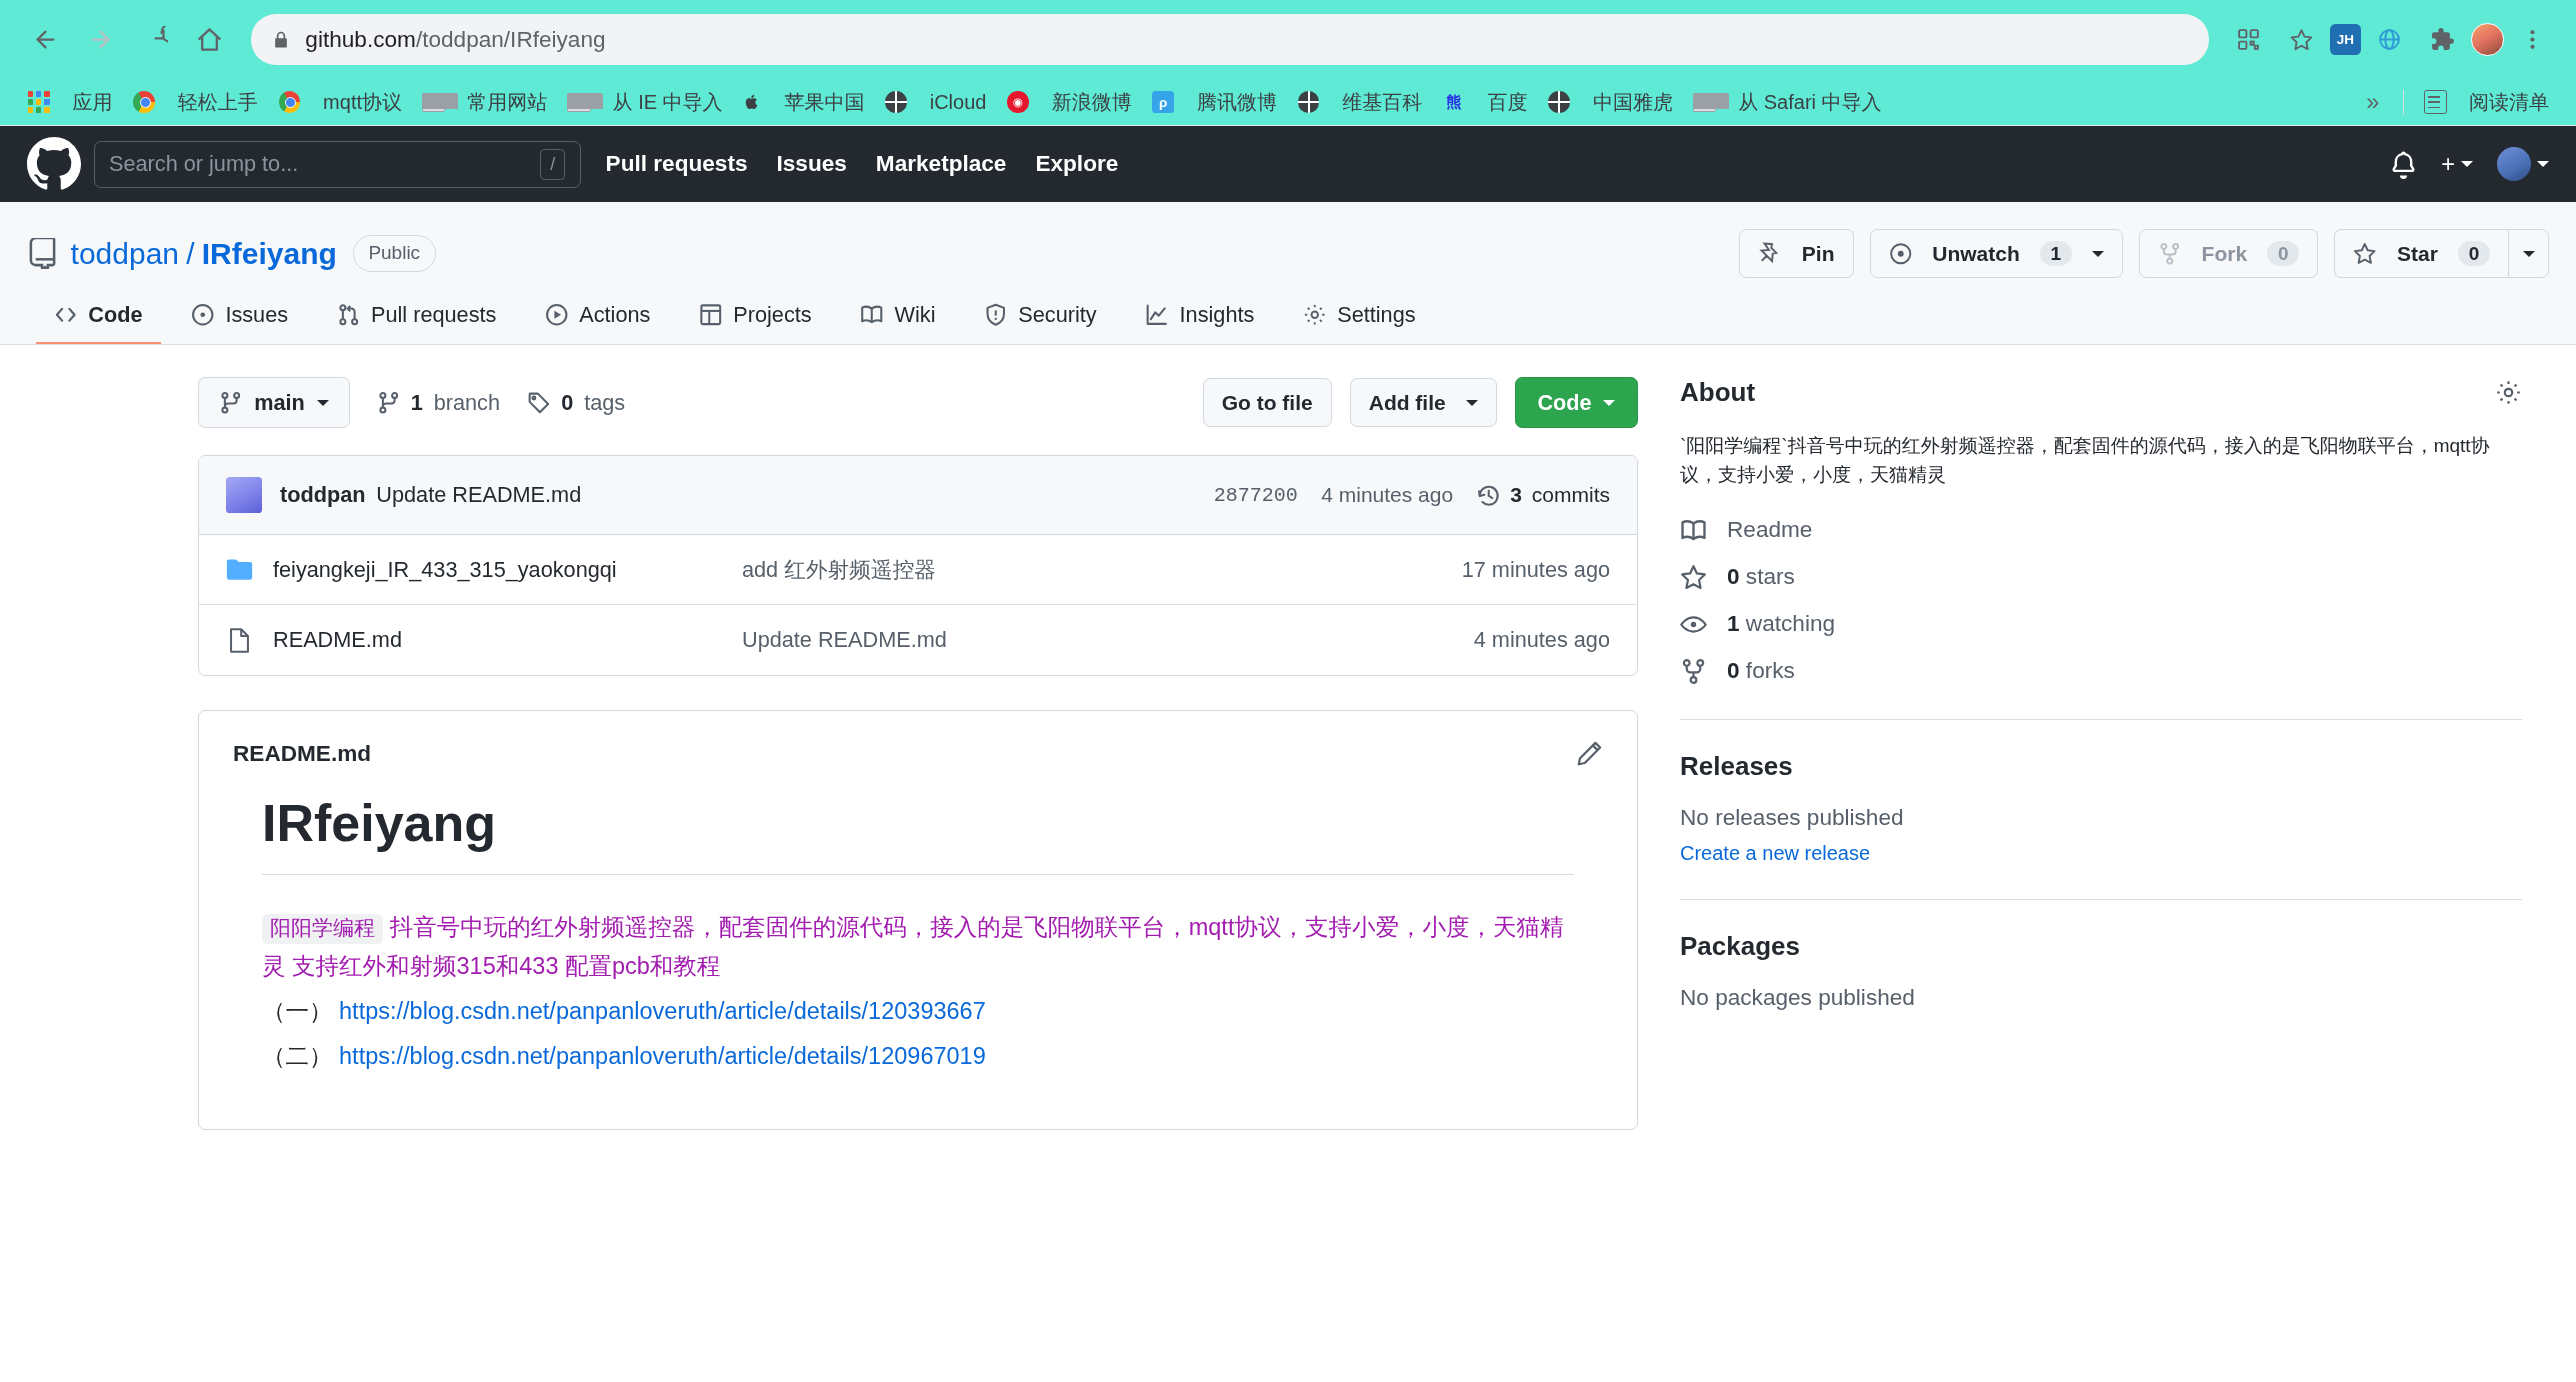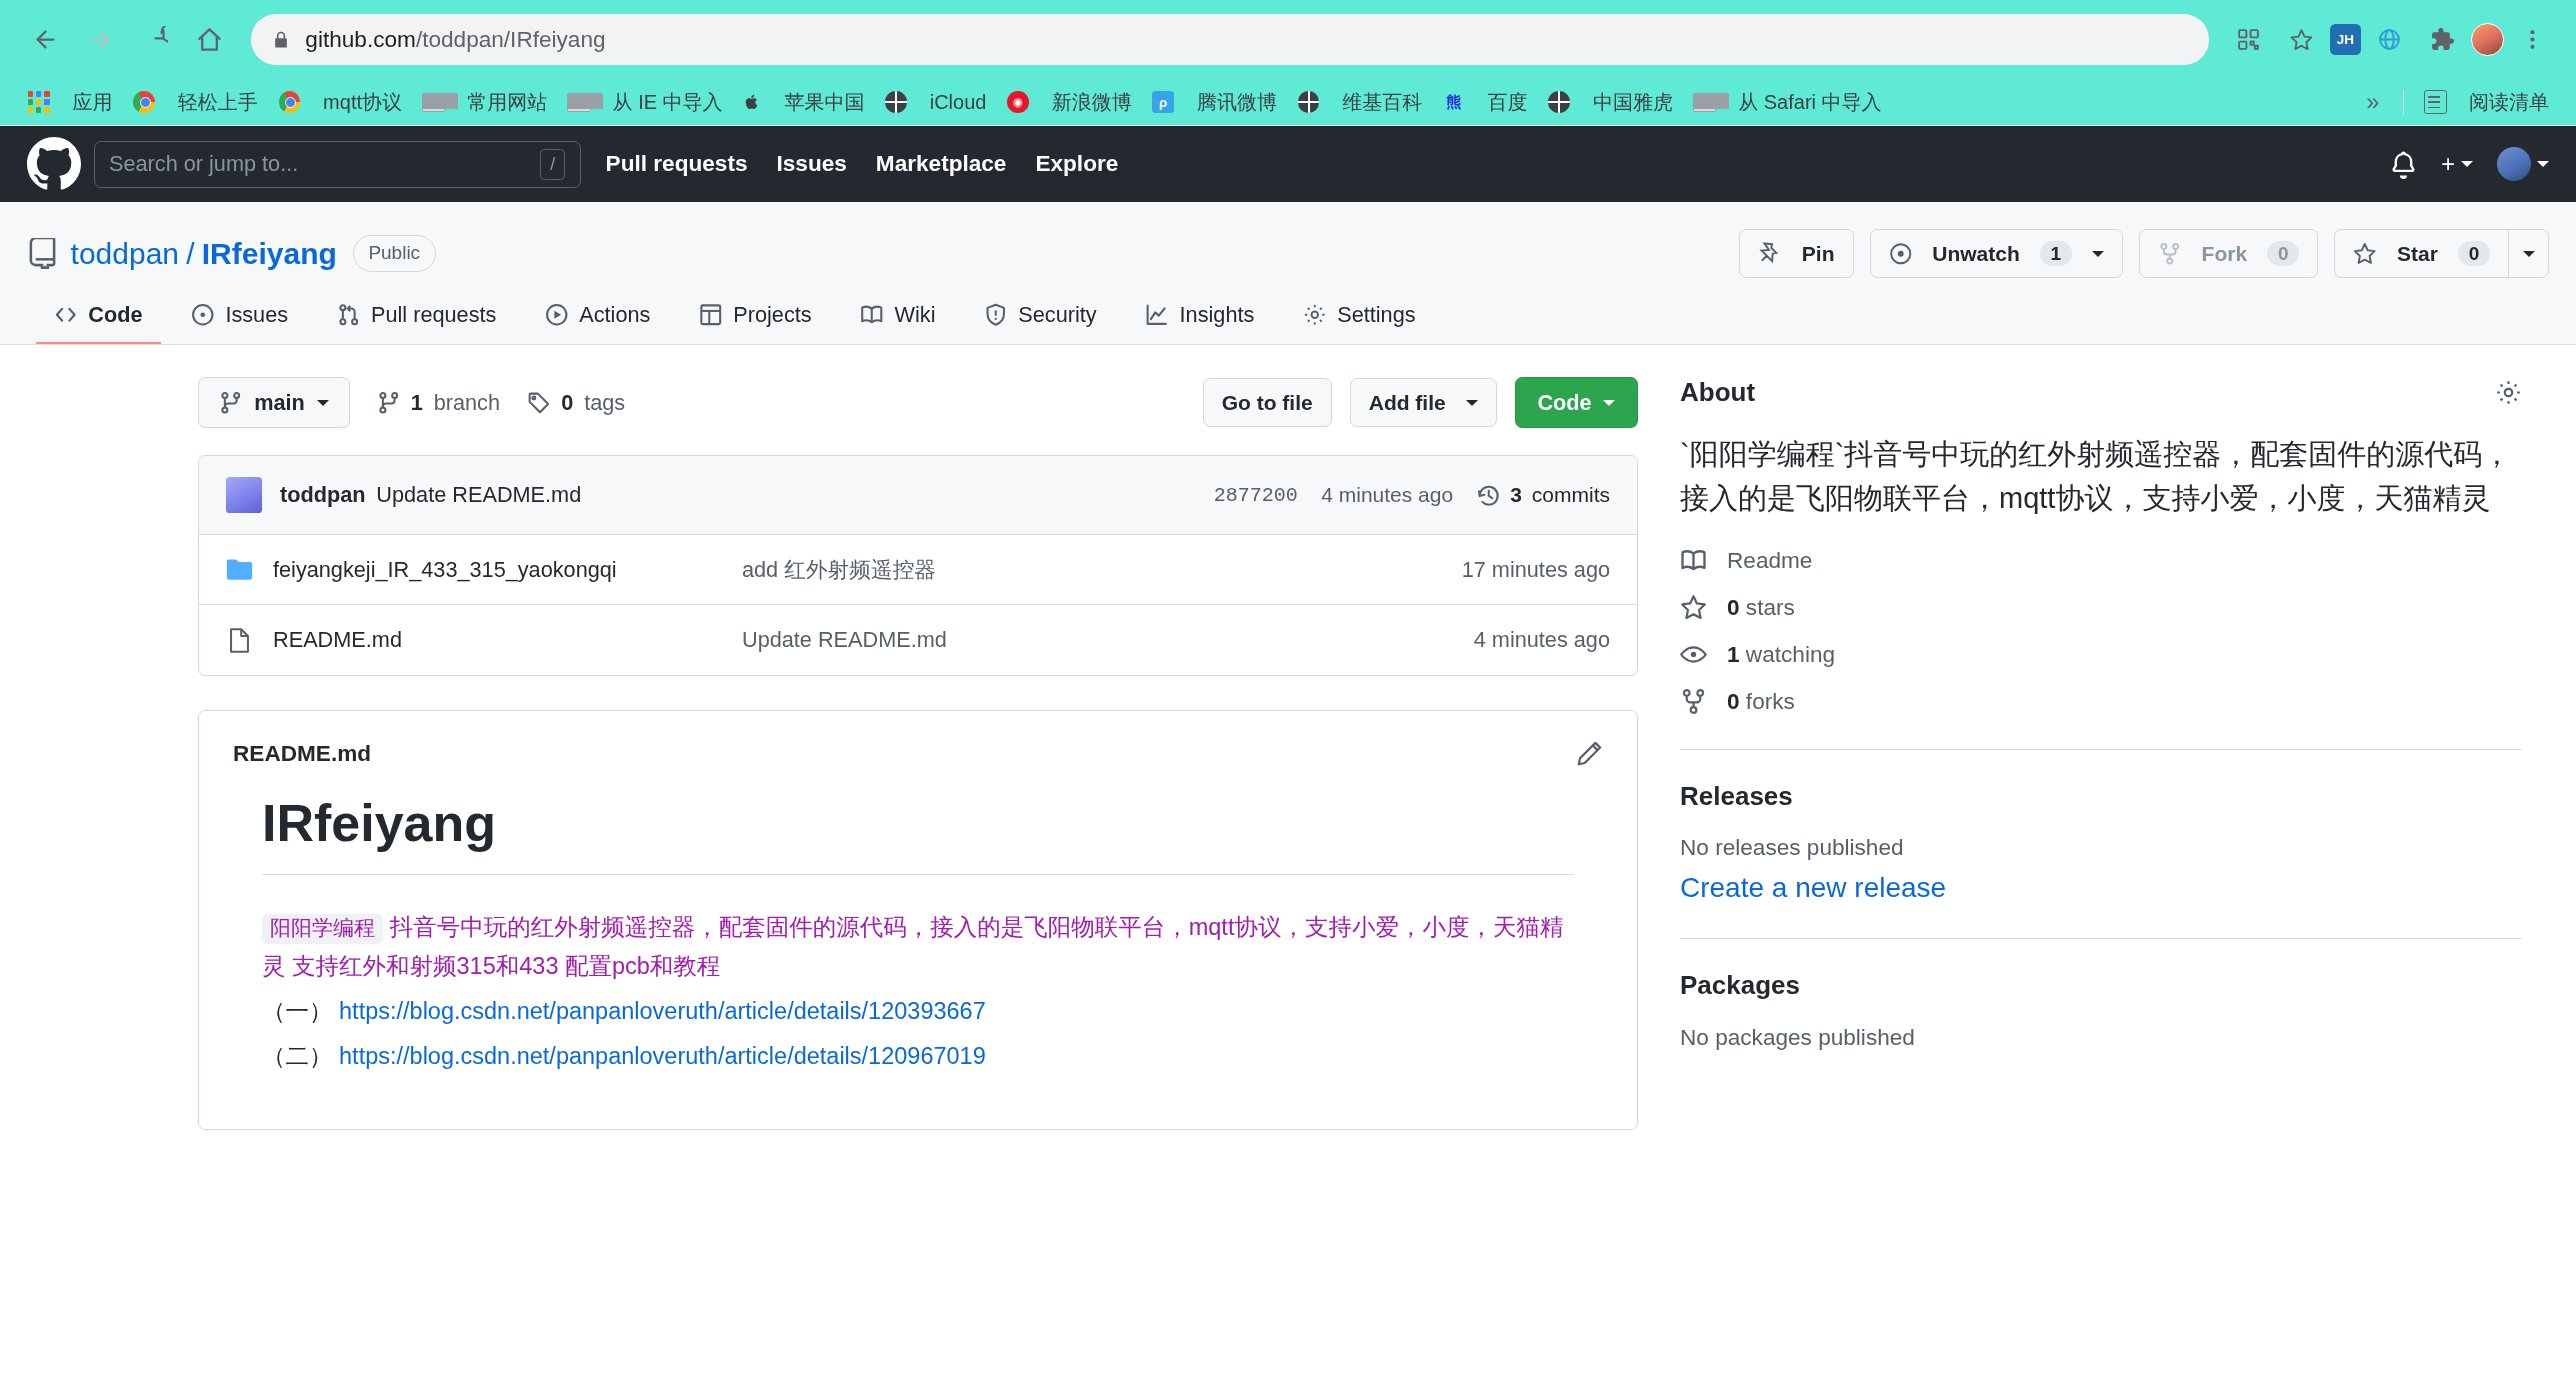--- a/index.html
+++ b/index.html
@@ -284,29 +284,29 @@
     padding:3.6px 8.1px;font-family:"Liberation Mono",monospace;font-size:21px;
   }
   .readme-link{color:#0969da;text-decoration:none;}
   .readme-line{font-size:23.5px;line-height:1.62;color:#24292f;margin-top:7.2px;}
 
   
   .side-sec-title{font-size:26px;font-weight:bold;color:#24292f;}
   .about-head{display:flex;align-items:center;}
   .gear{margin-left:auto;width:27px;height:27px;color:#57606a;}
   .gear svg{width:100%;height:100%;display:block;}
-  .about-desc{font-size:29px;line-height:1.52;color:#24292f;margin-top:23.5px;}
+  .about-desc{font-size:19px;line-height:1.52;color:#24292f;margin-top:23.5px;}
   .side-list{margin-top:27px;display:flex;flex-direction:column;gap:20px;}
   .side-item{display:flex;align-items:center;gap:20px;font-size:22.6px;color:#57606a;}
   .side-item b{color:#24292f;font-weight:bold;}
   .side-ico{width:27px;height:27px;color:#57606a;flex:0 0 auto;}
   .side-ico svg{width:100%;height:100%;display:block;}
   .side-div{height:0.9px;background:#d8dee4;margin:34px 0 31px 0;}
   .side-note{font-size:22.6px;color:#57606a;margin-top:23.5px;}
-  .side-link{font-size:28px;color:#0969da;text-decoration:none;display:block;margin-top:10.8px;}
+  .side-link{font-size:20px;color:#0969da;text-decoration:none;display:block;margin-top:10.8px;}
 </style>
 </head>
 <body>
 
 <div class="browser-top">
 
   <div class="toolbar">
     <div class="nav-btn">
       <svg viewBox="0 0 24 24" fill="none" stroke="currentColor" stroke-width="2" stroke-linecap="round" stroke-linejoin="round">
           <line x1="19" y1="12" x2="5" y2="12"></line>

